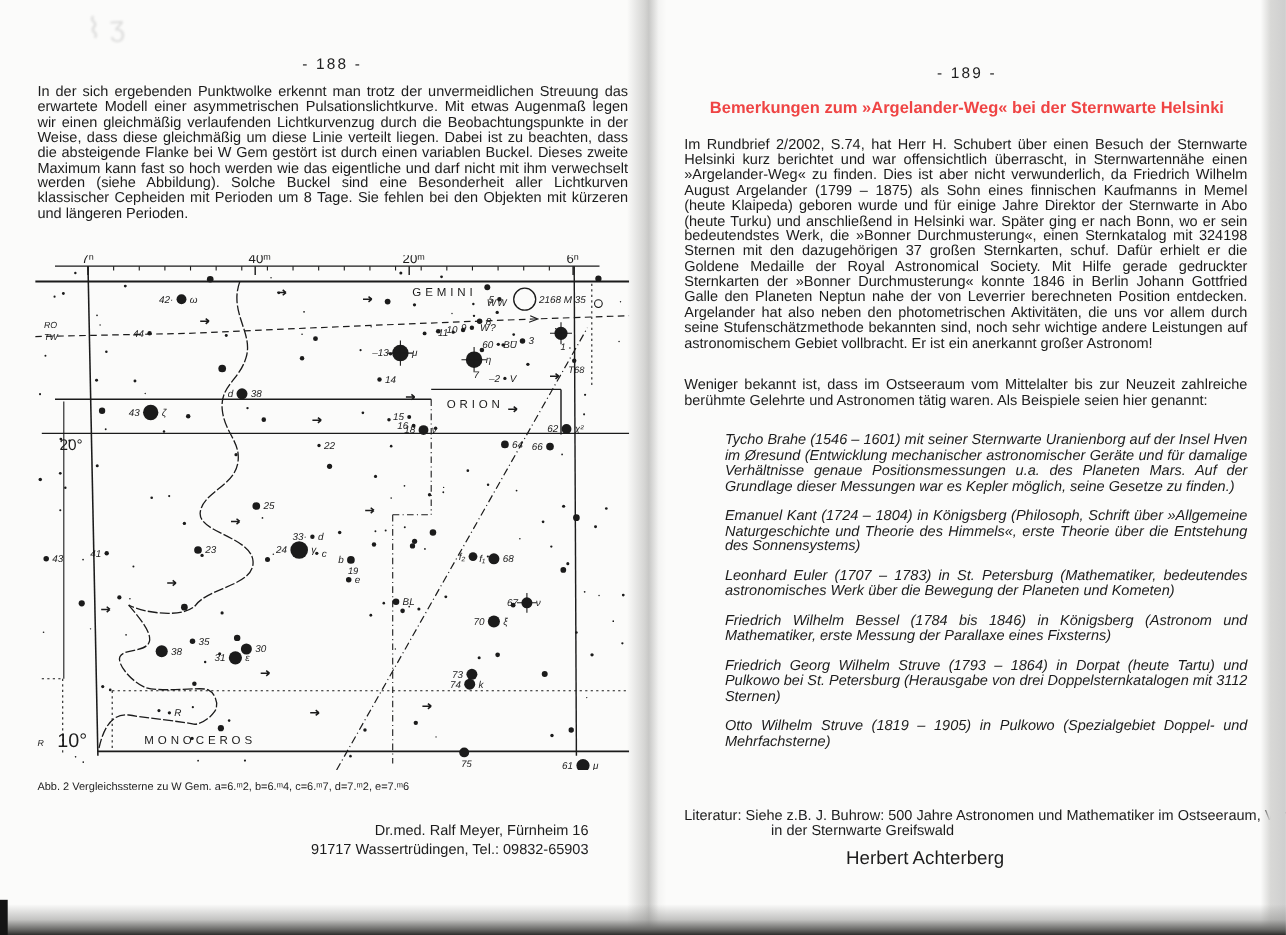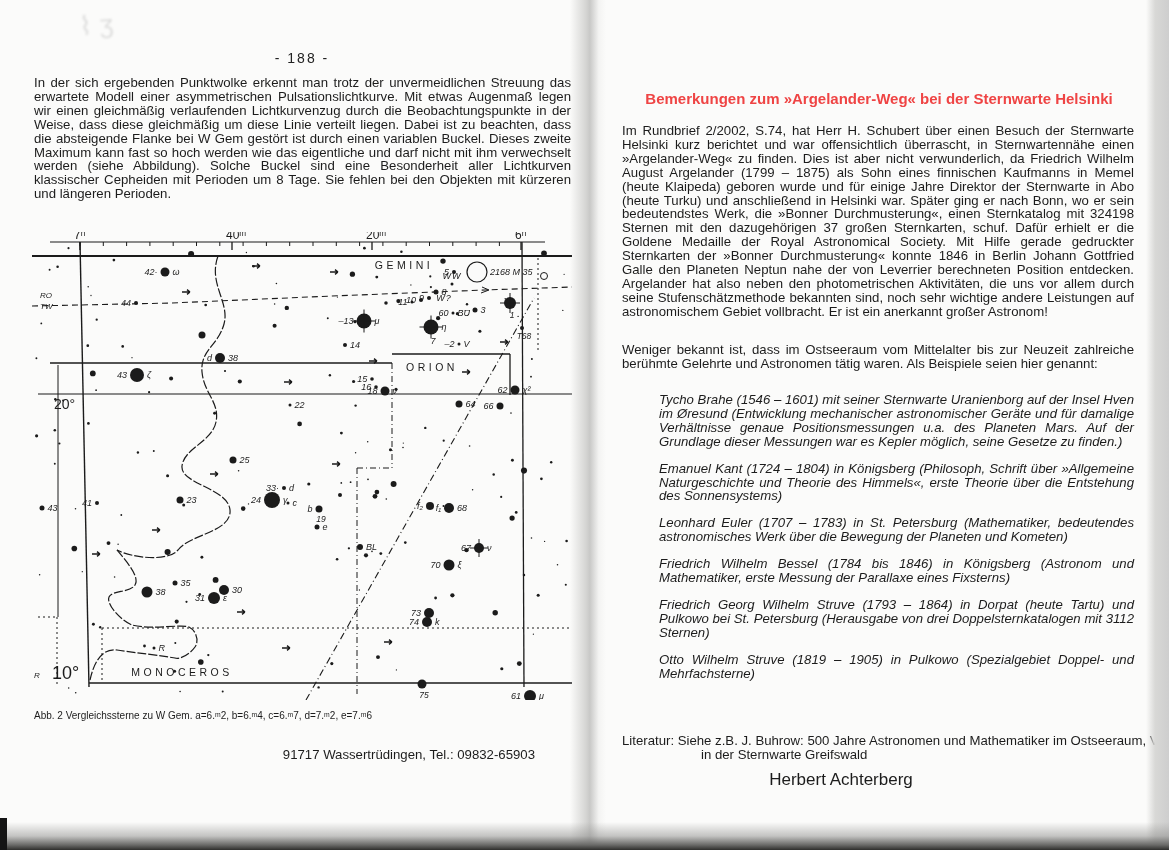--- a/index.html
+++ b/index.html
@@ -405,27 +405,29 @@
           <circle cx="434.5" cy="318.2" r="2.15" fill="#1b1b1b"></circle>
           <circle cx="335.7" cy="209.7" r="0.76" fill="#1b1b1b"></circle>
           <circle cx="22.8" cy="198.3" r="1.26" fill="#1b1b1b"></circle>
           <circle cx="168.8" cy="430.0" r="2.81" fill="#1b1b1b"></circle>
         </svg>
     </div>
 
     <div class="fig-caption">Abb. 2  Vergleichssterne zu W Gem. a=6.ᵐ2, b=6.ᵐ4, c=6.ᵐ7, d=7.ᵐ2, e=7.ᵐ6</div>
 
     <div class="contact">
+      <div>Dr.med. Ralf Meyer, Fürnheim 16</div>
       <div>91717 Wassertrüdingen, Tel.: 09832-65903</div>
     </div>
   </div>
 
   <div class="fold-shadow"></div>
 
   <div class="page page-right">
+    <div class="pageno pageno-right">-  189  -</div>
     <h1 class="article-title">Bemerkungen zum »Argelander-Weg« bei der Sternwarte Helsinki</h1>
     <p class="rp p1">Im Rundbrief 2/2002, S.74, hat Herr H. Schubert über einen Besuch der Sternwarte Helsinki kurz berichtet und war offensichtlich überrascht, in Sternwartennähe einen »Argelander-Weg« zu finden. Dies ist aber nicht verwunderlich, da Friedrich Wilhelm August Argelander (1799 – 1875) als Sohn eines finnischen Kaufmanns in Memel (heute Klaipeda) geboren wurde und für einige Jahre Direktor der Sternwarte in Abo (heute Turku) und anschließend in Helsinki war. Später ging er nach Bonn, wo er sein bedeutendstes Werk, die »Bonner Durchmusterung«, einen Sternkatalog mit 324198 Sternen mit den dazugehörigen 37 großen Sternkarten, schuf. Dafür erhielt er die Goldene Medaille der Royal Astronomical Society. Mit Hilfe gerade gedruckter Sternkarten der »Bonner Durchmusterung« konnte 1846 in Berlin Johann Gottfried Galle den Planeten Neptun nahe der von Leverrier berechneten Position entdecken. Argelander hat also neben den photometrischen Aktivitäten, die uns vor allem durch seine Stufenschätzmethode bekannten sind, noch sehr wichtige andere Leistungen auf astronomischem Gebiet vollbracht. Er ist ein anerkannt großer Astronom!</p>
     <p class="rp p2">Weniger bekannt ist, dass im Ostseeraum vom Mittelalter bis zur Neuzeit zahlreiche berühmte Gelehrte und Astronomen tätig waren. Als Beispiele seien hier genannt:</p>
 
     <div class="astro-list">
       <div class="astro-item">Tycho Brahe (1546 – 1601) mit seiner Sternwarte Uranienborg auf der Insel Hven im Øresund (Entwicklung mechanischer astronomischer Geräte und für damalige Verhältnisse genaue Positionsmessungen u.a. des Planeten Mars. Auf der Grundlage dieser Messungen war es Kepler möglich, seine Gesetze zu finden.)</div>
       <div class="astro-item">Emanuel Kant (1724 – 1804) in Königsberg (Philosoph, Schrift über »Allgemeine Naturgeschichte und Theorie des Himmels«, erste Theorie über die Entstehung des Sonnensystems)</div>
       <div class="astro-item">Leonhard Euler (1707 – 1783) in St. Petersburg (Mathematiker, bedeutendes astronomisches Werk über die Bewegung der Planeten und Kometen)</div>
       <div class="astro-item">Friedrich Wilhelm Bessel (1784 bis 1846) in Königsberg (Astronom und Mathematiker, erste Messung der Parallaxe eines Fixsterns)</div>
       <div class="astro-item">Friedrich Georg Wilhelm Struve (1793 – 1864) in Dorpat (heute Tartu) und Pulkowo bei St. Petersburg (Herausgabe von drei Doppelsternkatalogen mit 3112 Sternen)</div>

